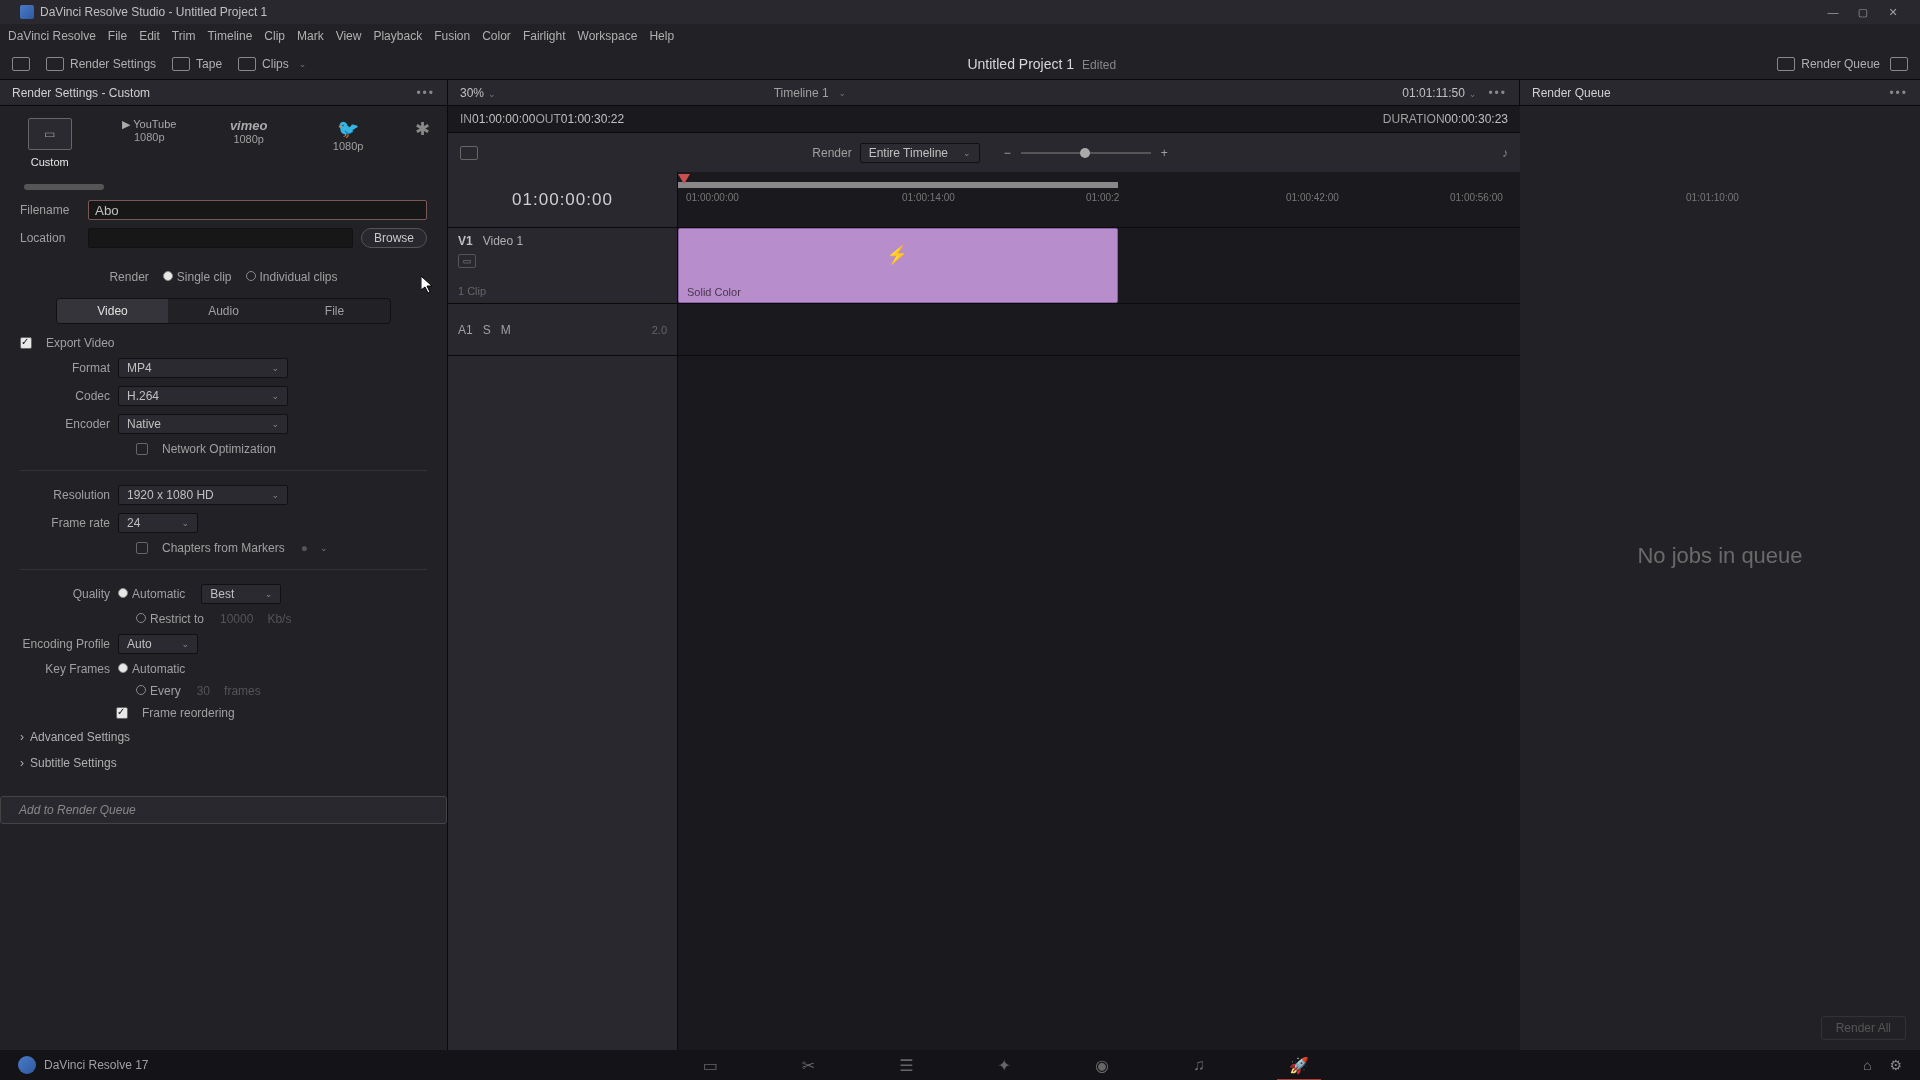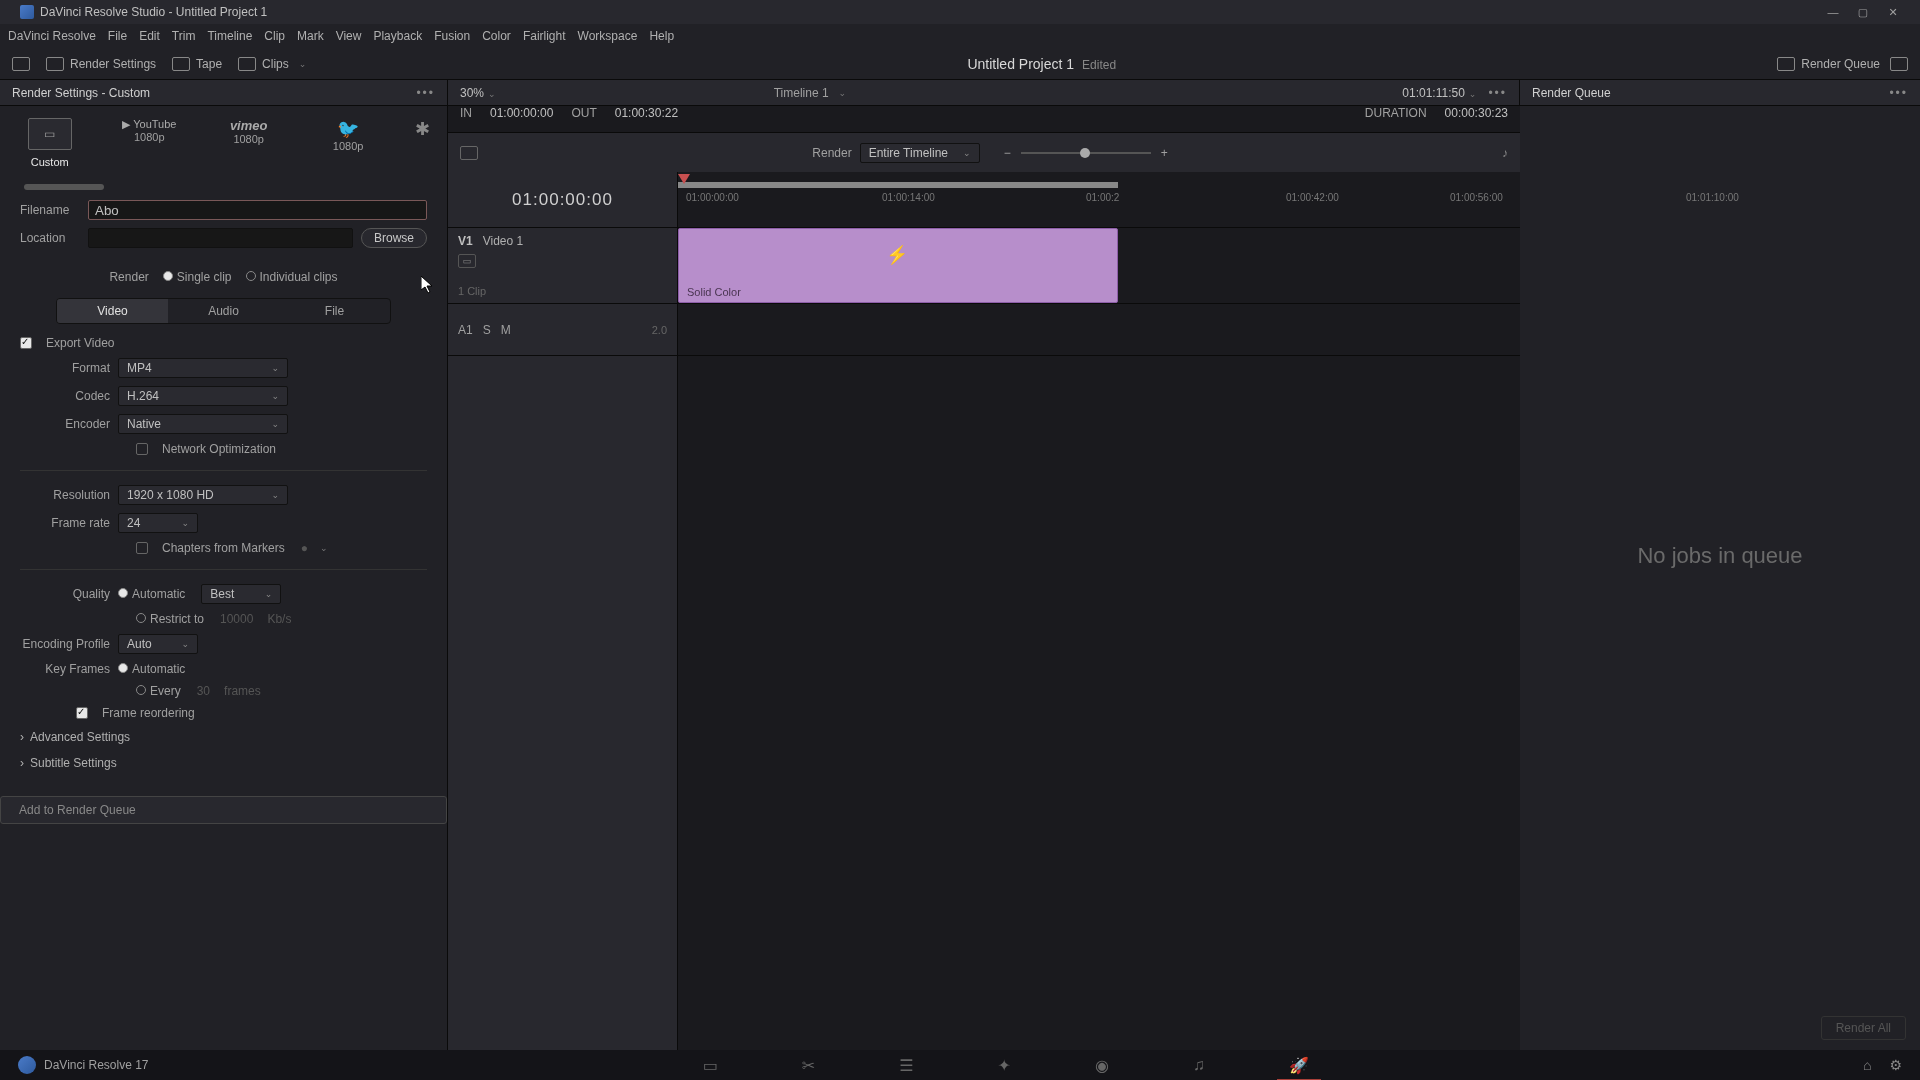--- a/index.html
+++ b/index.html
@@ -69,24 +69,24 @@
 .section-sep { border-top:1px solid #333; margin:10px 20px; }
 
 .select { display:flex; align-items:center; justify-content:space-between; background:#2a2a30; border:1px solid #111; padding:2px 8px; height:20px; border-radius:2px; min-width:170px; color:#c0c0c0; }
 .select .chev { font-size:9px; color:#888; }
 .select.sm { min-width:80px; }
 .chk { width:12px; height:12px; border:1px solid #666; border-radius:2px; display:inline-block; margin-right:6px; }
 .chk.on { background:#e8e8e8; position:relative; }
 .chk.on::after { content:"✓"; color:#111; font-size:10px; position:absolute; top:-2px; left:0; }
 
 .expander { padding:6px 20px; color:#b0b0b0; display:flex; align-items:center; gap:6px; }
-.addbtn { display:block; margin:20px auto 0; padding:6px 18px; border:1px solid #444; border-radius:3px; color:#888; background:#28282e; }
-
-
-.viewer-top { height:26px; display:flex; padding:0 12px; color:#a0a0a0; gap:18px; }
+.addbtn { display:block; margin:20px auto 0; padding:6px 18px; border:1px solid #444; border-radius:3px; color:#888; background:#28282e;font-style:italic; }
+
+
+.viewer-top { height:26px; display:flex; align-items:center; padding:12px 12px; color:#a0a0a0; }
 .viewer-canvas { flex:0 0 360px; background:#141418; position:relative; }
 .viewer-scrub { position:absolute; left:12px; right:12px; bottom:30px; height:4px; background:#2a2a2a; }
 .viewer-scrub .mark { position:absolute; left:0; top:-2px; width:2px; height:8px; background:#c0c0c0; }
 .viewer-controls { position:absolute; bottom:0; left:0; right:0; height:30px; display:flex; align-items:center; padding:0 28px; gap:18px; color:#c0c0c0; }
 .viewer-controls .cspacer { flex:1; display:flex; justify-content:center; gap:14px; }
 .viewer-controls .pbtn { font-size:13px; }
 
 
 .timeline-header { height:40px; display:flex; align-items:center; padding:0 12px; border-top:1px solid #0a0a0a; background:#28282e; }
 .timeline-header .ic2 { width:18px; height:14px; border:1px solid #666; border-radius:2px; }
@@ -347,21 +347,21 @@
       </div>
     <div class="formrow">
         <span class="lbl-r">Key Frames</span>
         <span><span class="radio on"></span><span>Automatic</span></span>
       </div>
     <div class="formrow" style="padding-left:136px">
         <span><span class="radio"></span><span>Every</span></span>
         <span style="margin-left:8px;color:#555">30</span>
         <span style="margin-left:6px;color:#555">frames</span>
       </div>
-    <div class="formrow" style="padding-left:76px">
+    <div class="formrow" style="padding-left:116px">
         <span class="chk on"></span>
         <span>Frame reordering</span>
       </div>
 
     <div class="expander">
         <span>›</span>
         <span>Advanced Settings</span>
       </div>
     <div class="expander">
         <span>›</span>
@@ -416,21 +416,21 @@
           <span class="tb">S</span>
           <span class="tb">M</span>
           <span class="num">2.0</span>
         </div>
       </div>
       <div class="tl-tracks">
         <div class="tl-ruler">
           <div class="rangebar"></div>
           <div class="playhead"></div>
           <span class="tick" style="left:8px">01:00:00:00</span>
-          <span class="tick" style="left:204px">01:00:14:00</span>
+          <span class="tick" style="left:224px">01:00:14:00</span>
           <span class="tick" style="left:408px">01:00:2</span>
           <span class="tick" style="left:608px">01:00:42:00</span>
           <span class="tick" style="left:772px">01:00:56:00</span>
           <span class="tick" style="left:1008px">01:01:10:00</span>
         </div>
         <div class="tl-vrow">
           <div class="tl-clip">
             <span class="lightning">⚡</span>
             <span class="clipname">Solid Color</span>
           </div>

